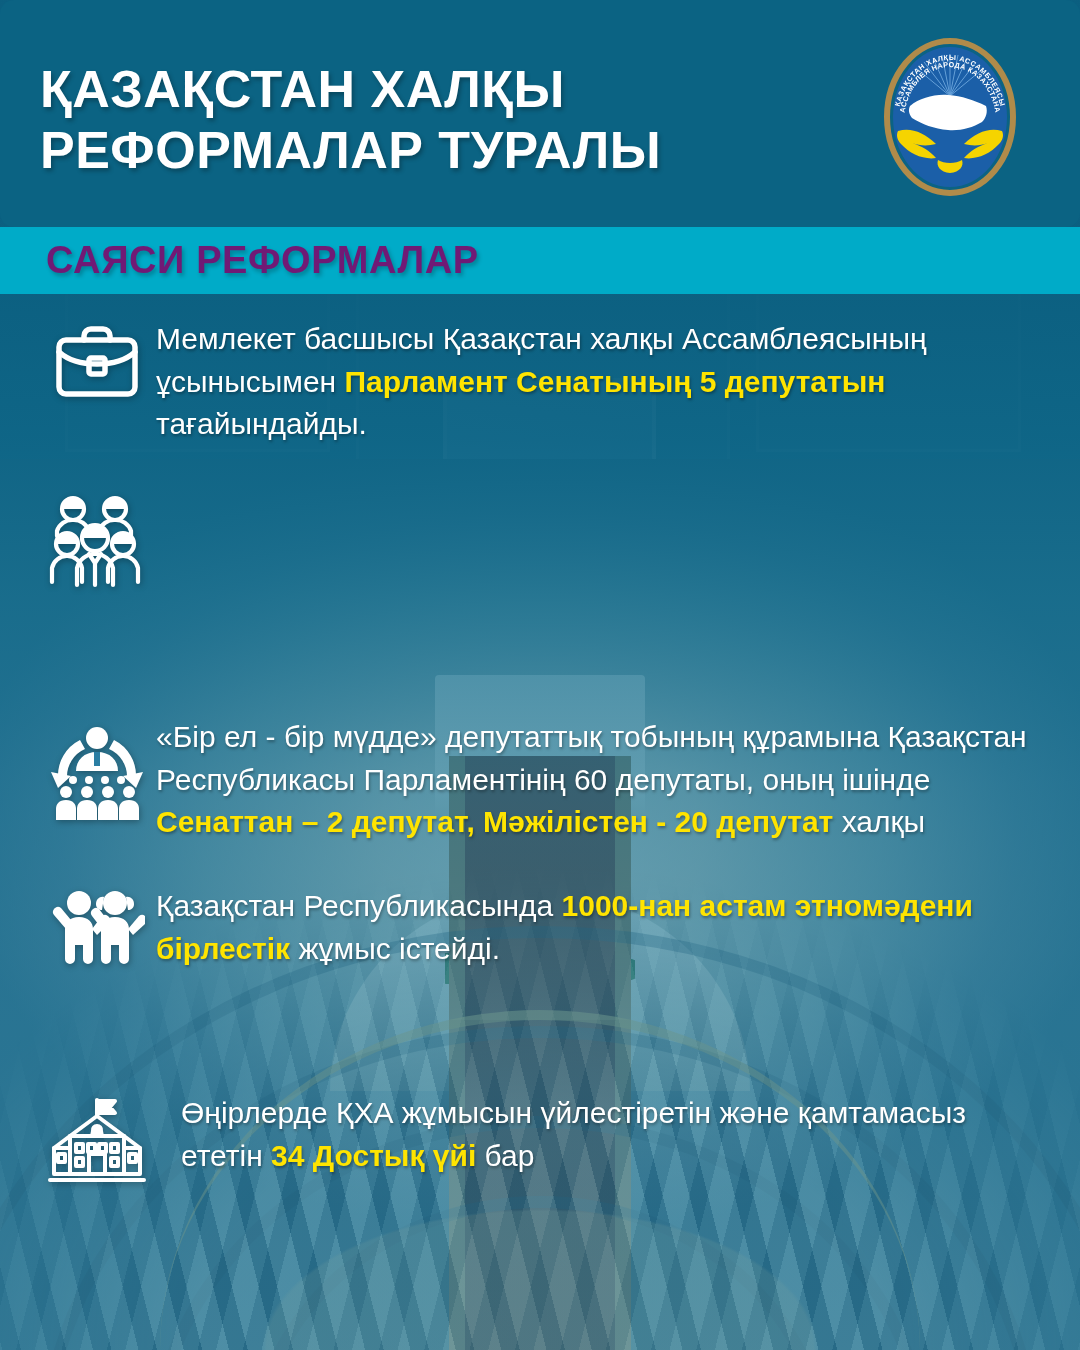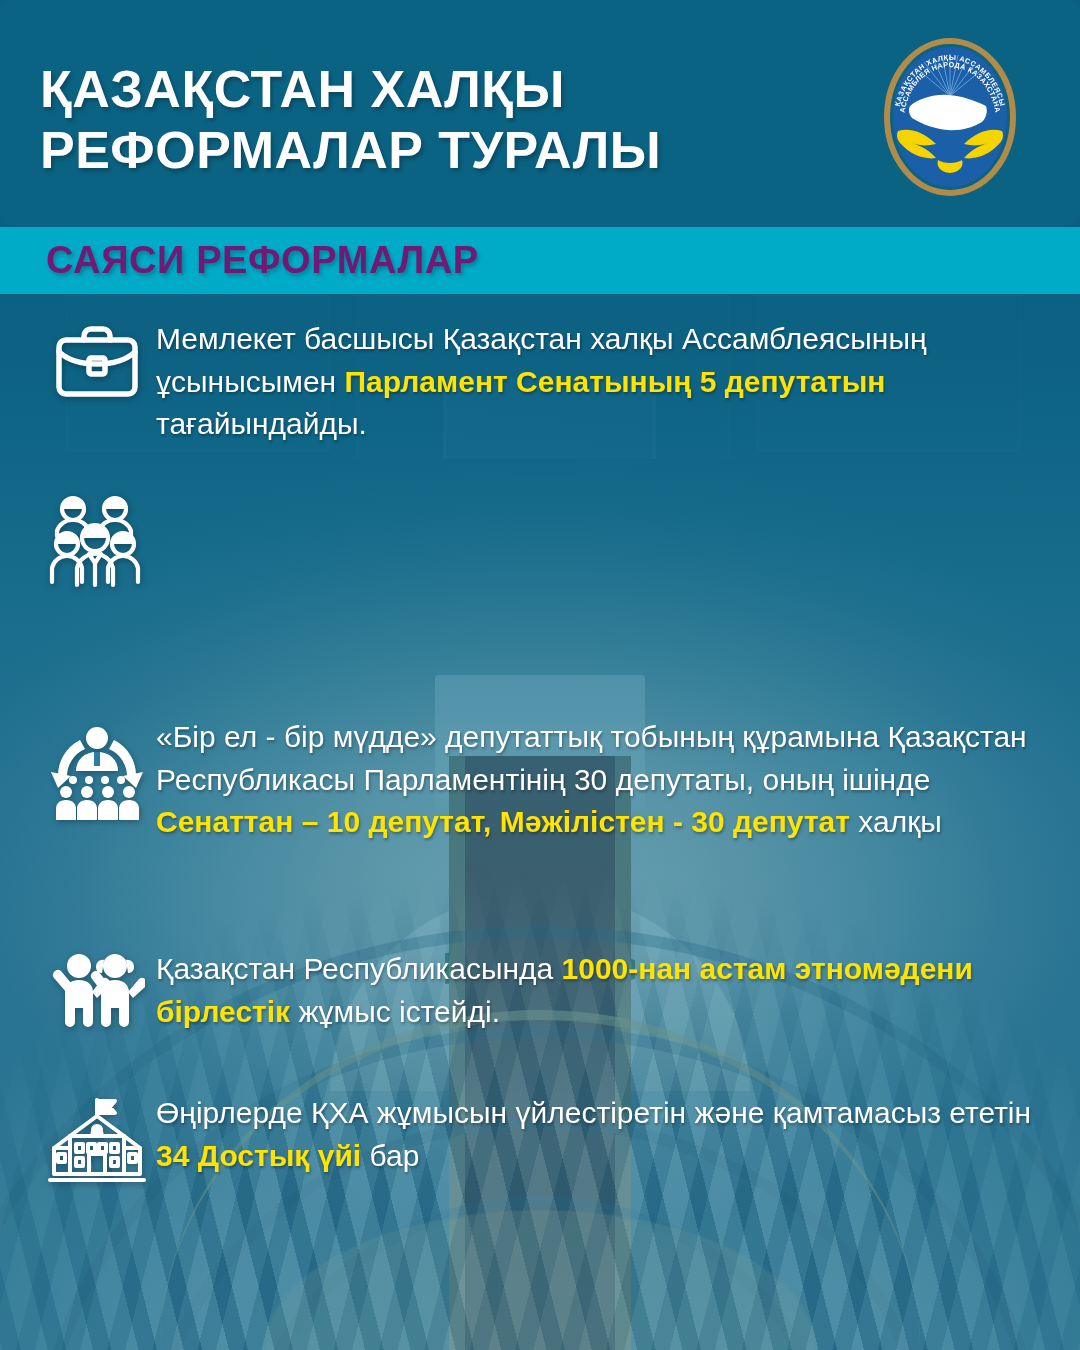--- a/index.html
+++ b/index.html
@@ -250,22 +250,22 @@
     max-width: 880px;
   }
   .item-text b {
     color: #ffe400;
     font-weight: bold;
   }
 
   .i1 { top: 22px; }
   .i2 { top: 192px; }
   .i3 { top: 420px; }
-  .i4 { top: 652px; justify-content: center; }
-  .i5 { top: 796px; }
+  .i4 { top: 589px; justify-content: center; }
+  .i5 { top: 796px; gap: 25px; }
 </style>
 </head>
 <body>
 
 <div class="poster">
 
   <div class="photo">
     <div class="back-wall"></div>
     <div class="wall-panel" style="left:6%;top:3%;width:24%;height:30%;"></div>
     <div class="wall-panel" style="left:33%;top:1%;width:34%;height:34%;"></div>
@@ -401,21 +401,21 @@
           <g>
             <circle cx="62" cy="72" r="6"></circle>
             <path d="M62 80 c-7 0 -10 4 -10 9 v13 h20 V89 c0 -5 -3 -9 -10 -9 Z"></path>
           </g>
           <g>
             <circle cx="83" cy="72" r="6"></circle>
             <path d="M83 80 c-7 0 -10 4 -10 9 v13 h20 V89 c0 -5 -3 -9 -10 -9 Z"></path>
           </g>
         </svg>
       </div>
-      <div class="item-text"><span>«Бір ел - бір мүдде» депутаттық тобының құрамына Қазақстан Республикасы Парламентінің 30 депутаты, оның ішінде </span><b>Сенаттан – 10 депутат, Мәжілістен - 30 депутат</b><span> халқы</span></div>
+      <div class="item-text"><span>«Бір ел - бір мүдде» депутаттық тобының құрамына Қазақстан Республикасы Парламентінің 60 депутаты, оның ішінде </span><b>Сенаттан – 2 депутат, Мәжілістен - 20 депутат</b><span> халқы</span></div>
     </div>
 
     <div class="item i4">
       <div class="item-icon">
         <svg width="96" height="78" viewBox="0 0 96 78" fill="#ffffff">
           <circle cx="30" cy="14" r="12"></circle>
           <path d="M30 28 c-9 0 -14 5 -14 12 v30 a5 5 0 0 0 10 0 V56 h8 v14 a5 5 0 0 0 10 0 V40 c0 -7 -5 -12 -14 -12 Z"></path>
           <path d="M17 40 L5 26 a5 5 0 0 1 7 -7 l10 12 Z"></path>
           <path d="M43 40 l10 -13 a5 5 0 0 1 7 7 L48 46 Z"></path>
           <circle cx="66" cy="14" r="12"></circle>

